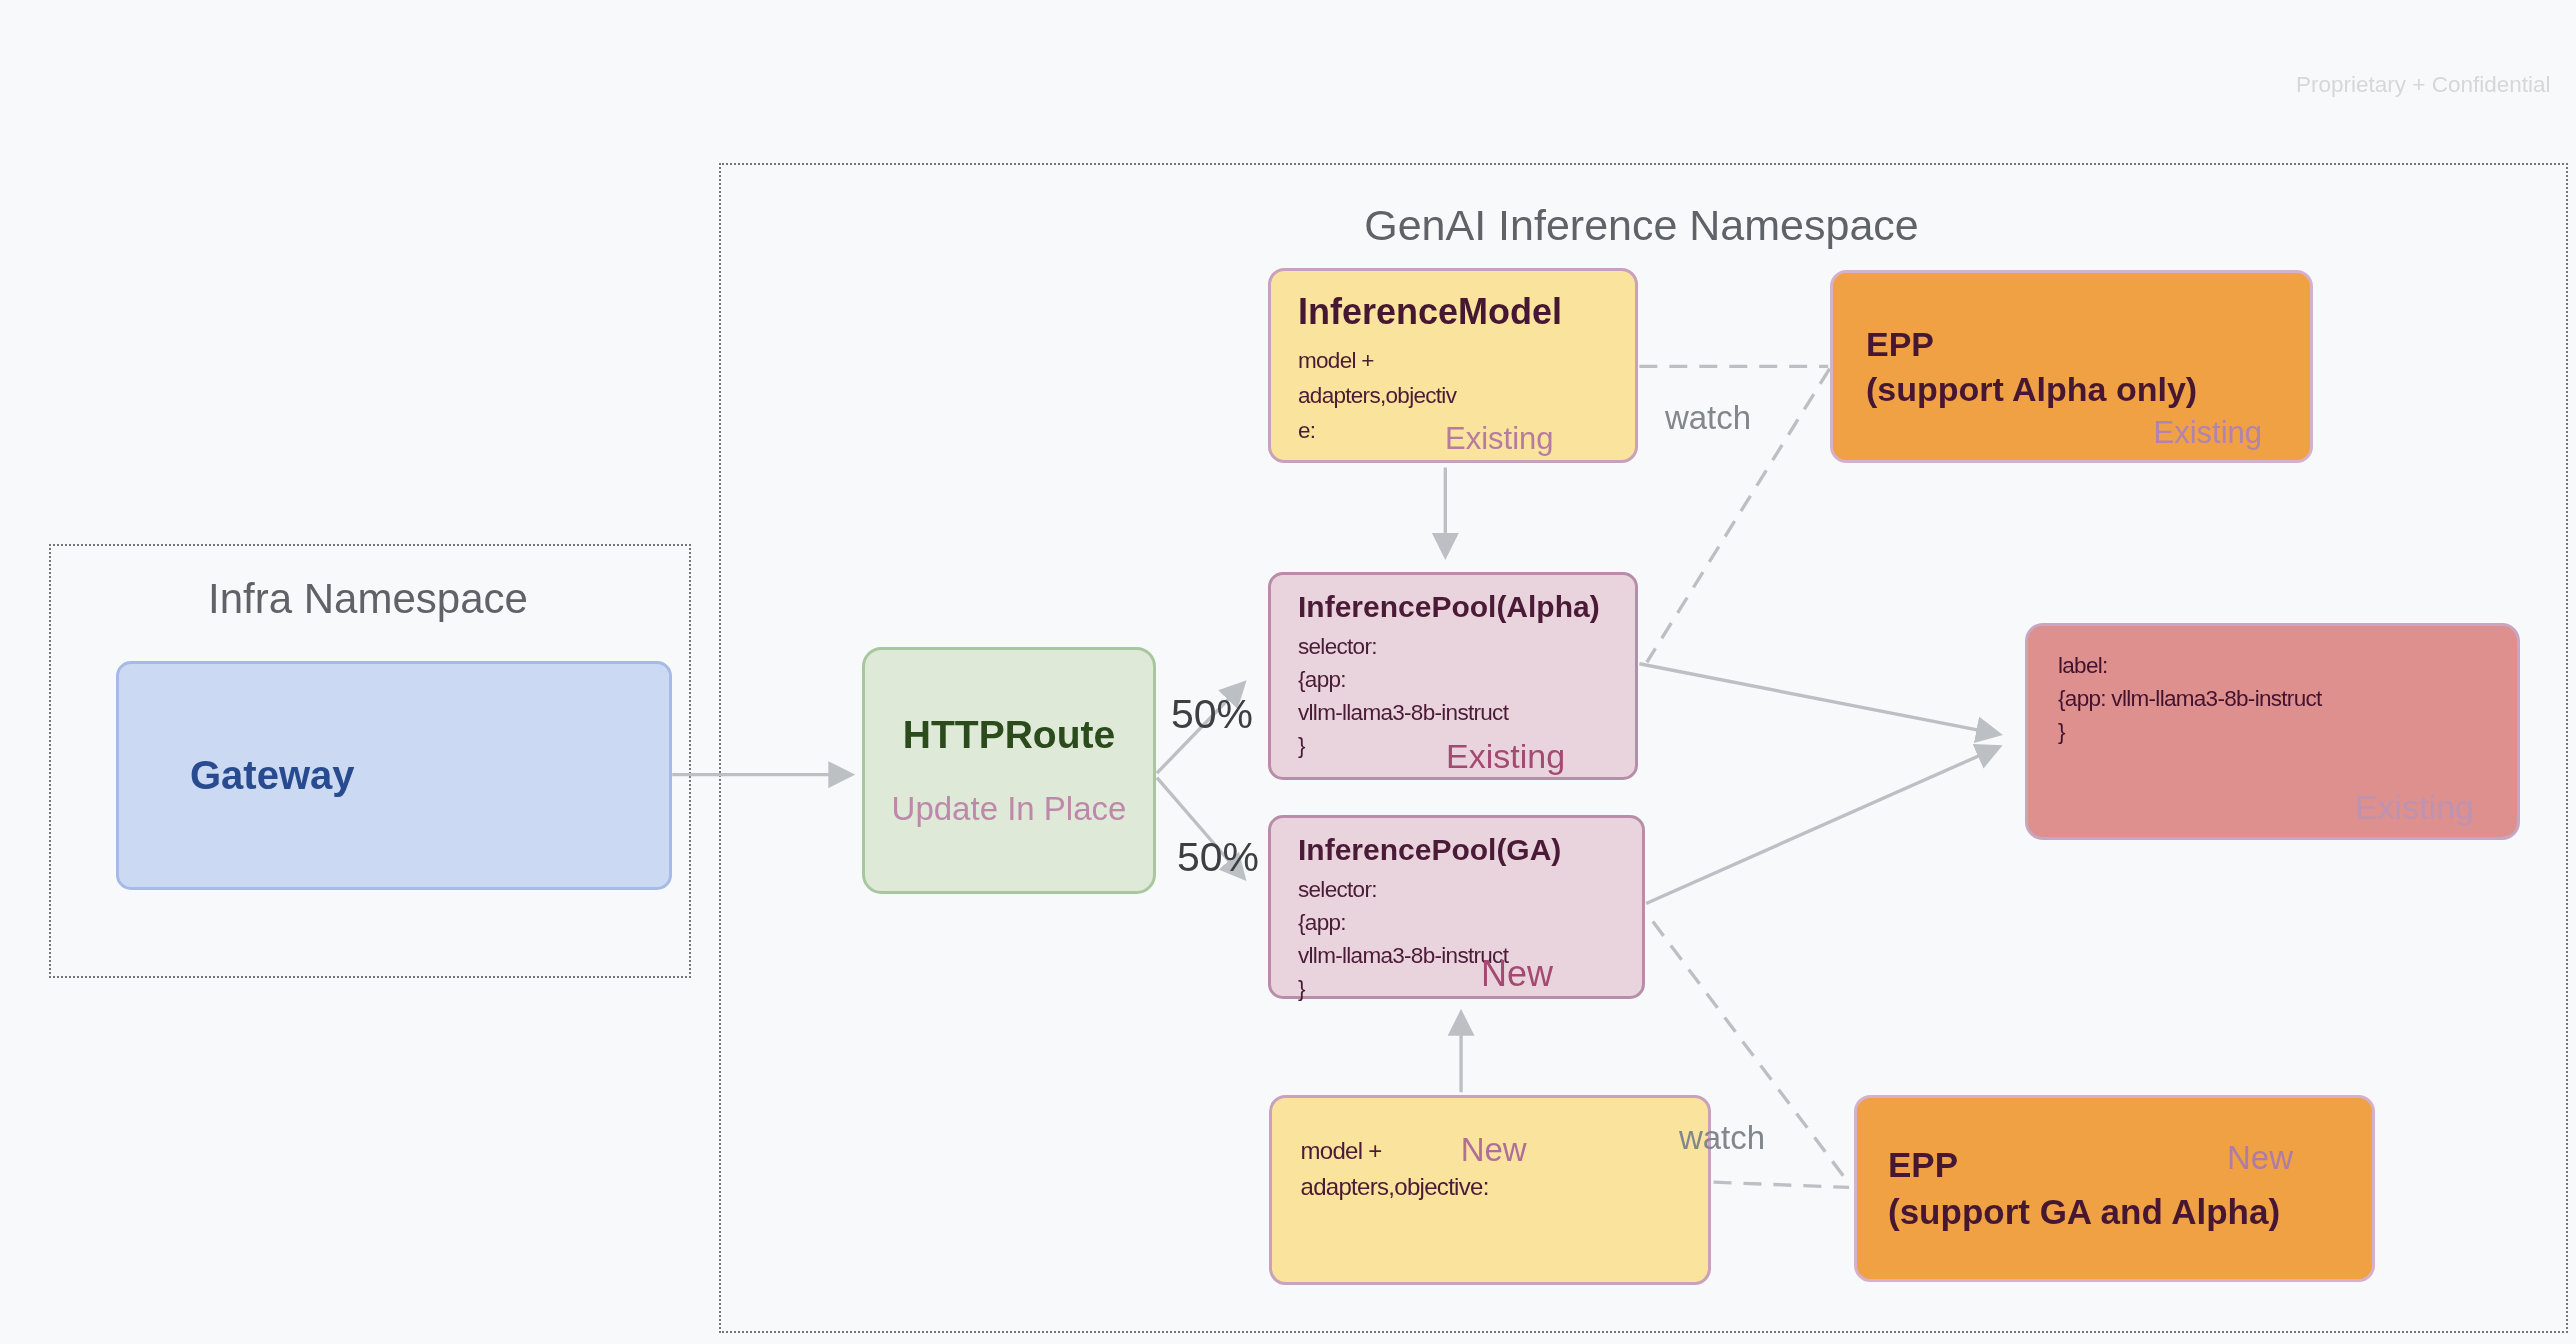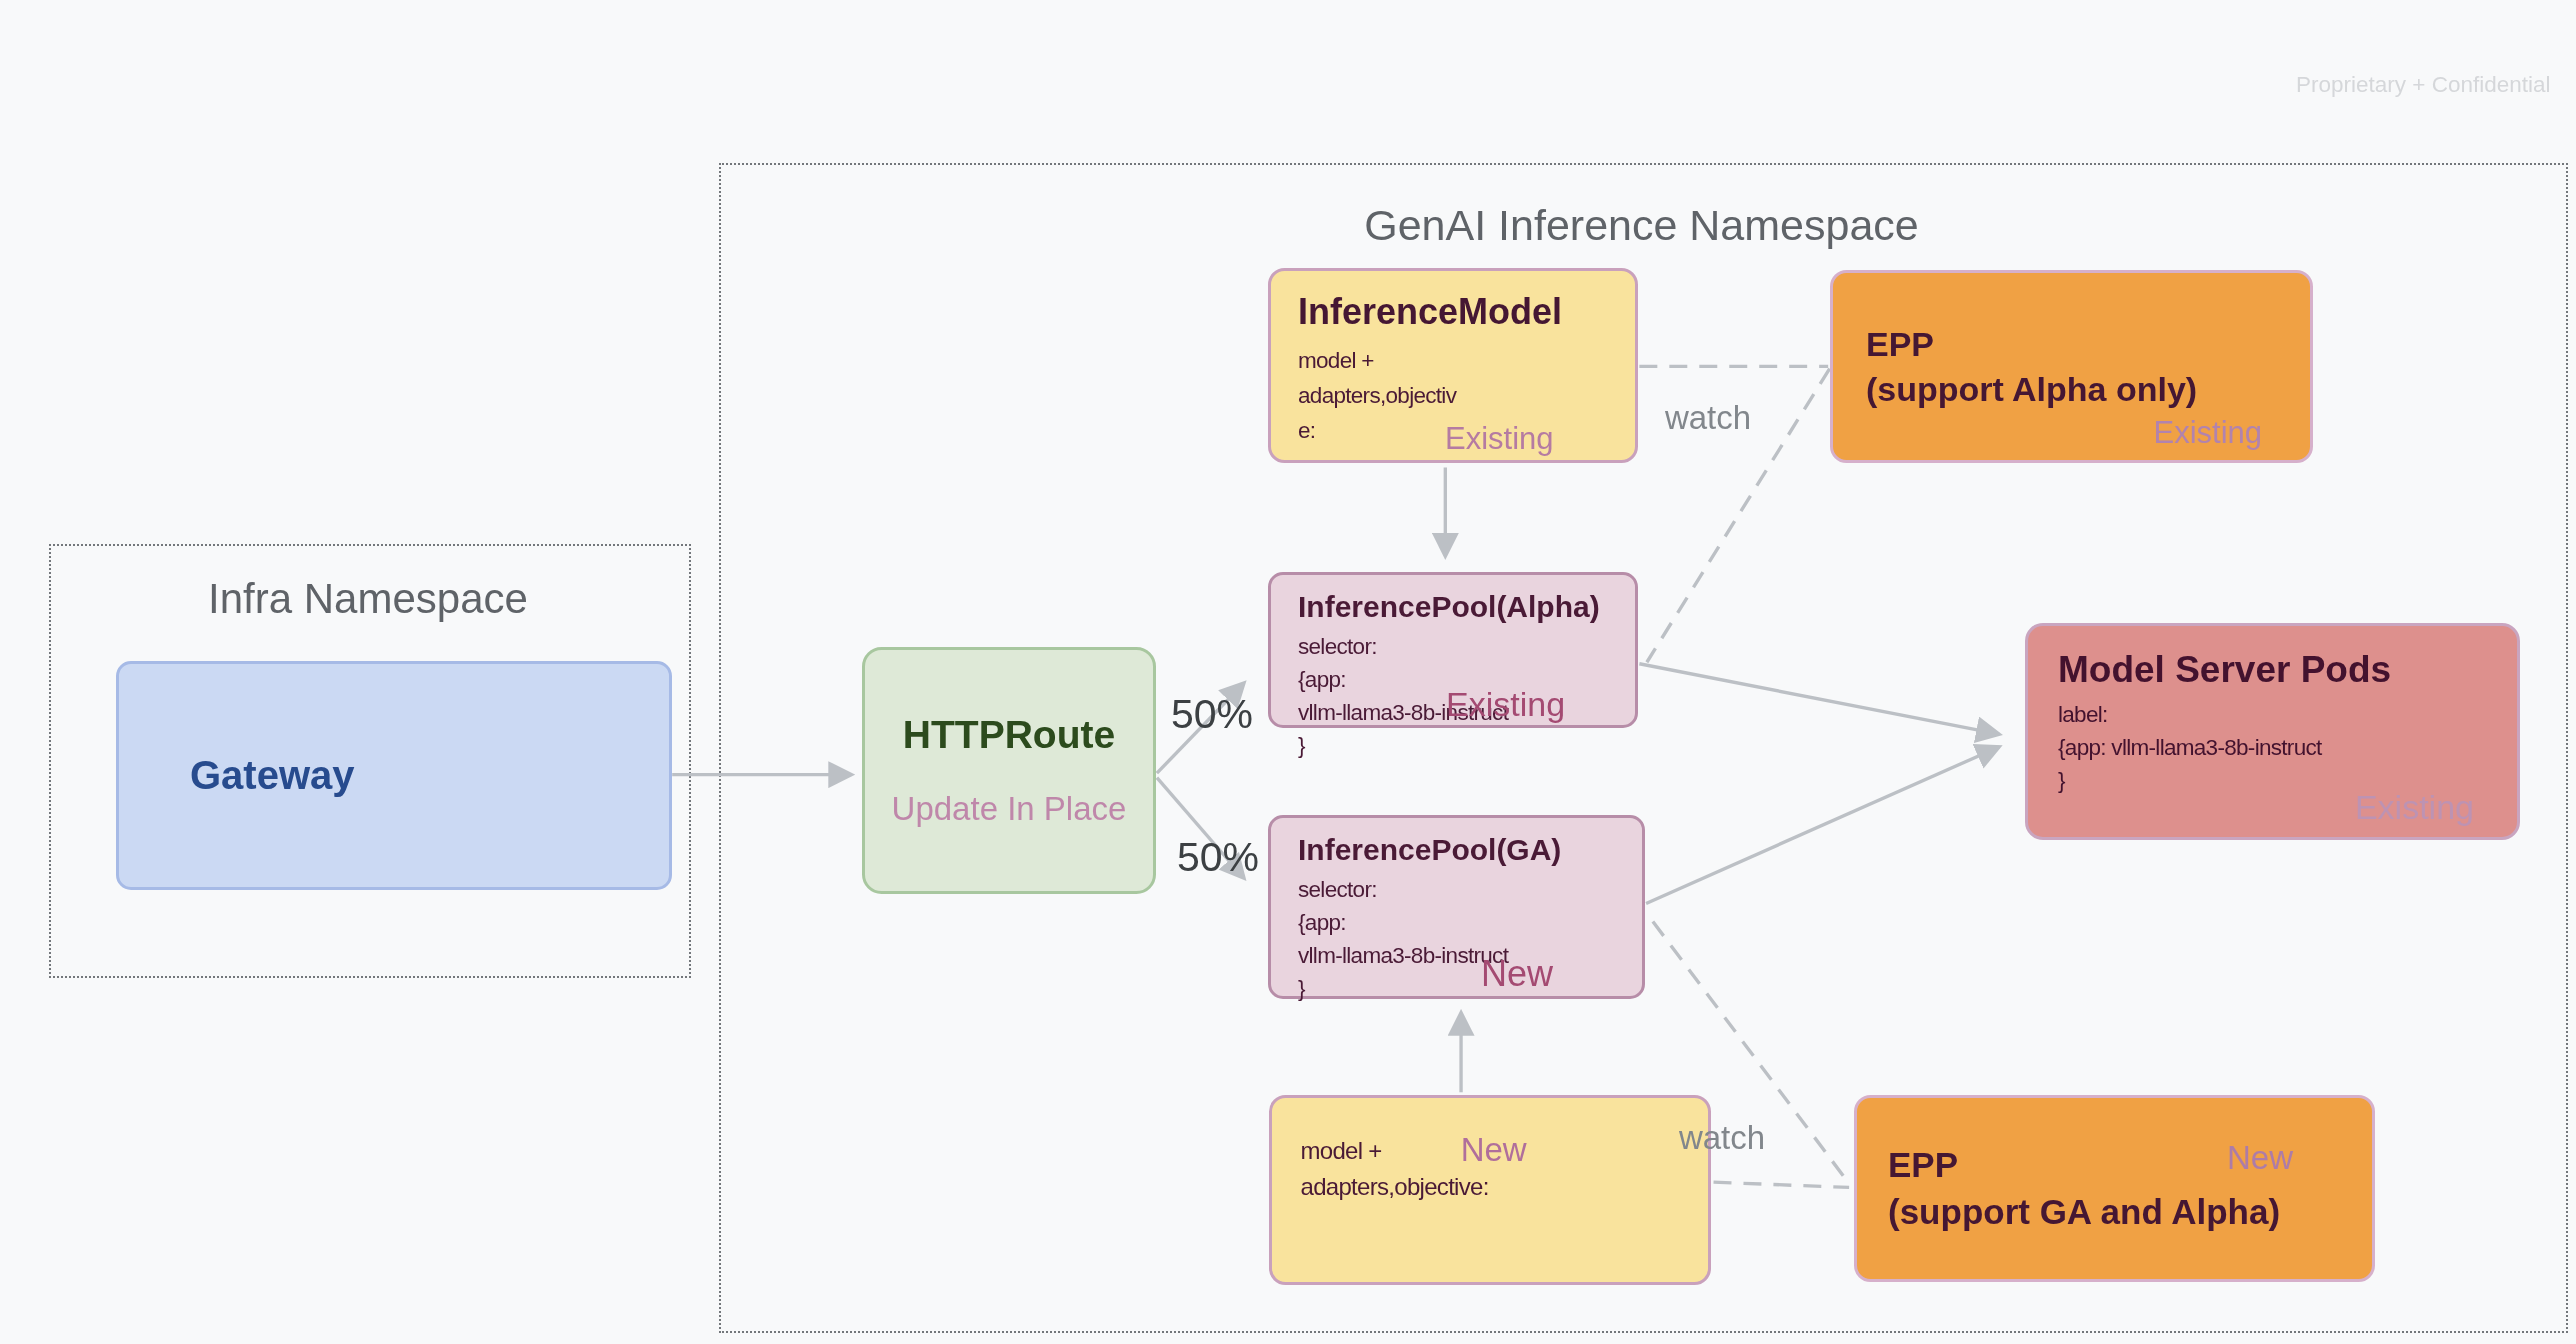--- a/index.html
+++ b/index.html
@@ -88,31 +88,30 @@
     <div class="code">e:</div>
     <div class="badge mauve" style="left:174px;bottom:3px;">Existing</div>
   </div>
 
   <div class="node orangebox r" style="left:1830px;top:270px;width:483px;height:193px;">
     <div class="title" style="font-size:34px;line-height:1.32;">EPP</div>
     <div class="title" style="font-size:34px;line-height:1.32;">(support Alpha only)</div>
     <div class="badge lilac" style="right:48px;bottom:9px;">Existing</div>
   </div>
 
-  <div class="node pinkbox" style="left:1268px;top:572px;width:370px;height:156px;padding:15px 0 0 27px;">
+  <div class="node pinkbox" style="left:1268px;top:572px;width:370px;height:208px;padding:15px 0 0 27px;">
     <div class="title" style="font-size:30px;color:#4a1a36;margin-bottom:6px;">InferencePool(Alpha)</div>
     <div class="code" style="line-height:33px;">selector:</div>
     <div class="code" style="line-height:33px;">{app:</div>
     <div class="code" style="line-height:33px;">vllm-llama3-8b-instruct</div>
     <div class="code" style="line-height:33px;">}</div>
     <div class="badge magenta" style="left:175px;bottom:1.5px;font-size:34px;">Existing</div>
   </div>
 
   <div class="node rosebox" style="left:2025px;top:623px;width:495px;height:217px;padding:22.5px 0 0 30px;">
-    <div class="title" style="font-size:37px;color:#43122e;margin-bottom:7.5px;">Model Server Pods</div>
     <div class="code" style="line-height:33px;color:#43122e;">label:</div>
     <div class="code" style="line-height:33px;color:#43122e;">{app: vllm-llama3-8b-instruct</div>
     <div class="code" style="line-height:33px;color:#43122e;">}</div>
     <div class="badge rose" style="right:43px;bottom:10.5px;font-size:34px;">Existing</div>
   </div>
 
   <div class="node pinkbox" style="left:1268px;top:815px;width:377px;height:184px;padding:15px 0 0 27px;">
     <div class="title" style="font-size:30px;color:#4a1a36;margin-bottom:6px;">InferencePool(GA)</div>
     <div class="code" style="line-height:33px;">selector:</div>
     <div class="code" style="line-height:33px;">{app:</div>

